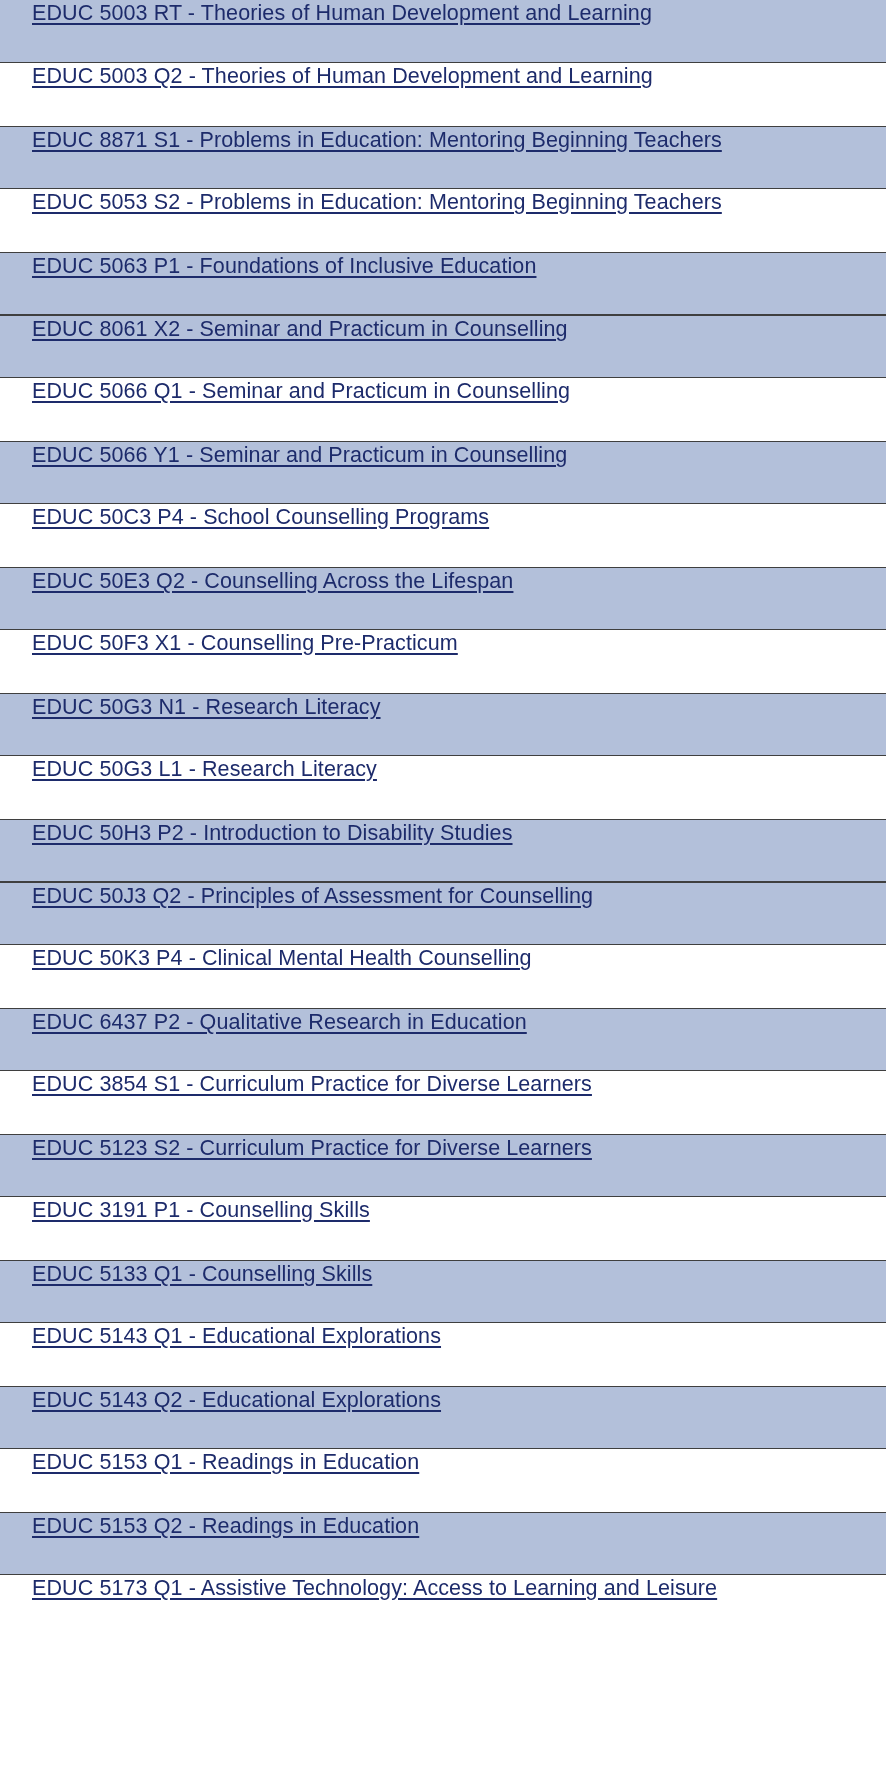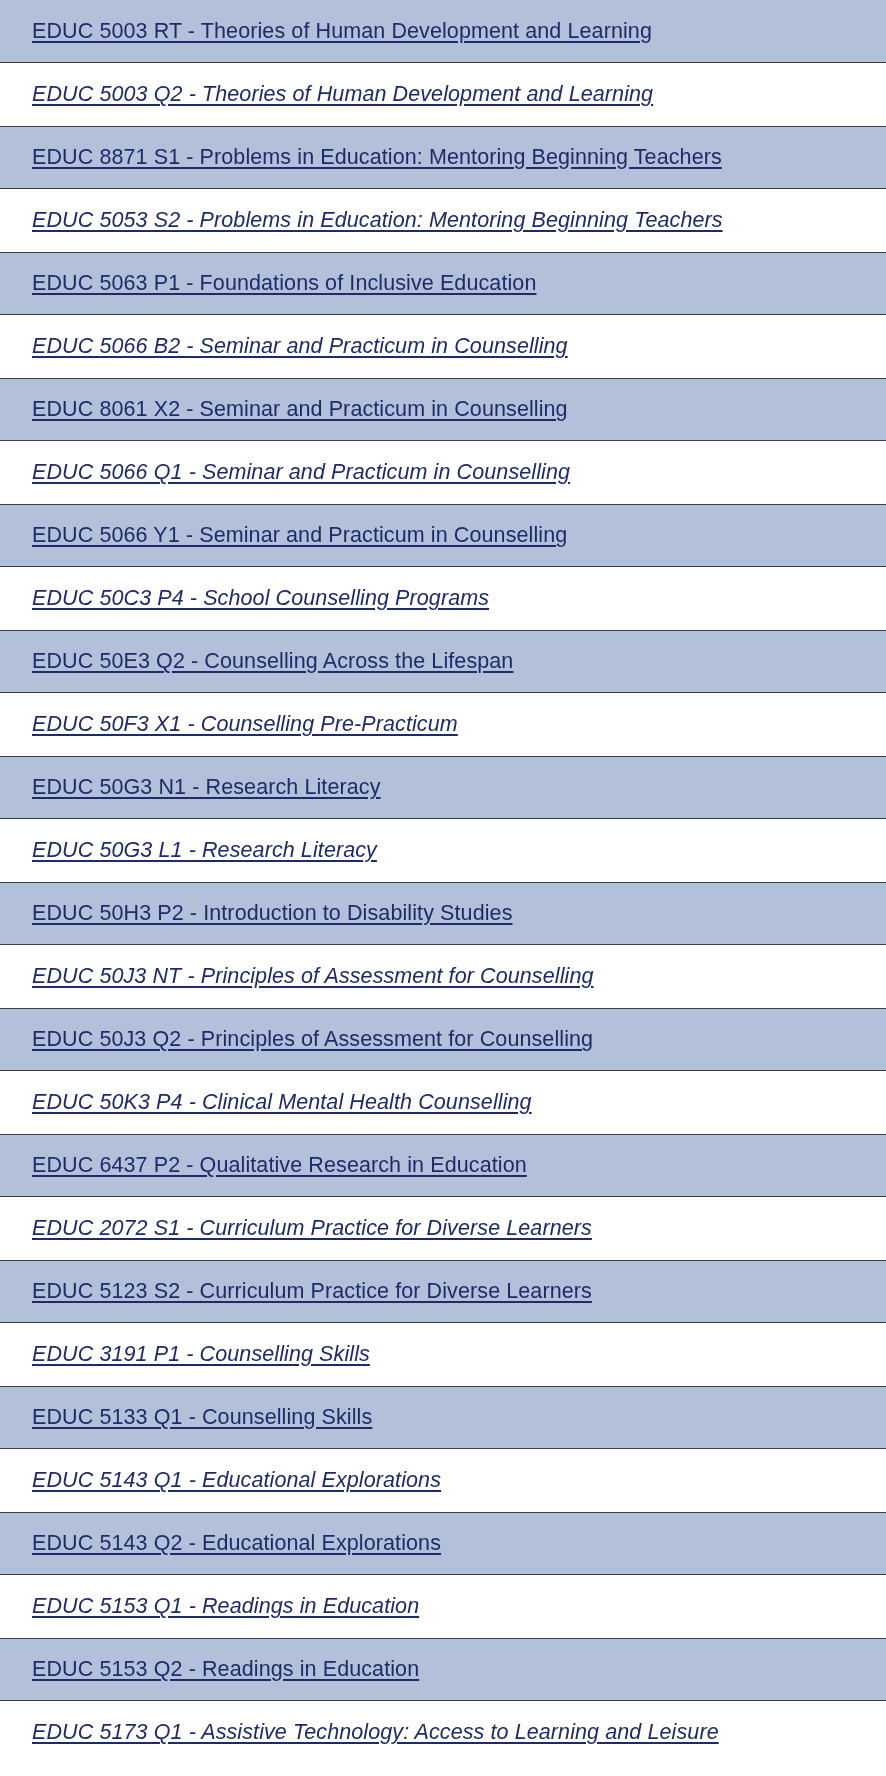--- a/index.html
+++ b/index.html
@@ -14,34 +14,33 @@
   }
   #course-list {
     width: 886px;
     display: block;
   }
   .course-row {
     box-sizing: border-box;
     width: 100%;
     height: 63px;
     display: flex;
-    align-items: center;
+    align-items: flex-start;
     padding-left: 32px;
     padding-right: 16px;
     border-top: 1px solid #3f3f3f;
     border-bottom: 1px solid #3f3f3f;
   }
   .course-row.shaded {
     background: #b3c0da;
   }
   .course-row.plain {
     background: #ffffff;
     border-top: none;
     border-bottom: none;
-    font-style: italic;
   }
   .course-row:first-child {
     border-top: none;
   }
   .course-link {
     color: #1d2b6b;
     text-decoration: underline;
     text-underline-offset: 3px;
     font-size: 21.5px;
     line-height: 1.25;
@@ -62,23 +61,20 @@
     </div>
     <div class="course-row shaded">
       <a class="course-link" href="#">EDUC 8871 S1 - Problems in Education: Mentoring Beginning Teachers</a>
     </div>
     <div class="course-row plain">
       <a class="course-link" href="#">EDUC 5053 S2 - Problems in Education: Mentoring Beginning Teachers</a>
     </div>
     <div class="course-row shaded">
       <a class="course-link" href="#">EDUC 5063 P1 - Foundations of Inclusive Education</a>
     </div>
-    <div class="course-row plain">
-      <a class="course-link" href="#">EDUC 5066 B2 - Seminar and Practicum in Counselling</a>
-    </div>
     <div class="course-row shaded">
       <a class="course-link" href="#">EDUC 8061 X2 - Seminar and Practicum in Counselling</a>
     </div>
     <div class="course-row plain">
       <a class="course-link" href="#">EDUC 5066 Q1 - Seminar and Practicum in Counselling</a>
     </div>
     <div class="course-row shaded">
       <a class="course-link" href="#">EDUC 5066 Y1 - Seminar and Practicum in Counselling</a>
     </div>
     <div class="course-row plain">
@@ -92,34 +88,31 @@
     </div>
     <div class="course-row shaded">
       <a class="course-link" href="#">EDUC 50G3 N1 - Research Literacy</a>
     </div>
     <div class="course-row plain">
       <a class="course-link" href="#">EDUC 50G3 L1 - Research Literacy</a>
     </div>
     <div class="course-row shaded">
       <a class="course-link" href="#">EDUC 50H3 P2 - Introduction to Disability Studies</a>
     </div>
-    <div class="course-row plain">
-      <a class="course-link" href="#">EDUC 50J3 NT - Principles of Assessment for Counselling</a>
-    </div>
     <div class="course-row shaded">
       <a class="course-link" href="#">EDUC 50J3 Q2 - Principles of Assessment for Counselling</a>
     </div>
     <div class="course-row plain">
       <a class="course-link" href="#">EDUC 50K3 P4 - Clinical Mental Health Counselling</a>
     </div>
     <div class="course-row shaded">
       <a class="course-link" href="#">EDUC 6437 P2 - Qualitative Research in Education</a>
     </div>
     <div class="course-row plain">
-      <a class="course-link" href="#">EDUC 2072 S1 - Curriculum Practice for Diverse Learners</a>
+      <a class="course-link" href="#">EDUC 3854 S1 - Curriculum Practice for Diverse Learners</a>
     </div>
     <div class="course-row shaded">
       <a class="course-link" href="#">EDUC 5123 S2 - Curriculum Practice for Diverse Learners</a>
     </div>
     <div class="course-row plain">
       <a class="course-link" href="#">EDUC 3191 P1 - Counselling Skills</a>
     </div>
     <div class="course-row shaded">
       <a class="course-link" href="#">EDUC 5133 Q1 - Counselling Skills</a>
     </div>

